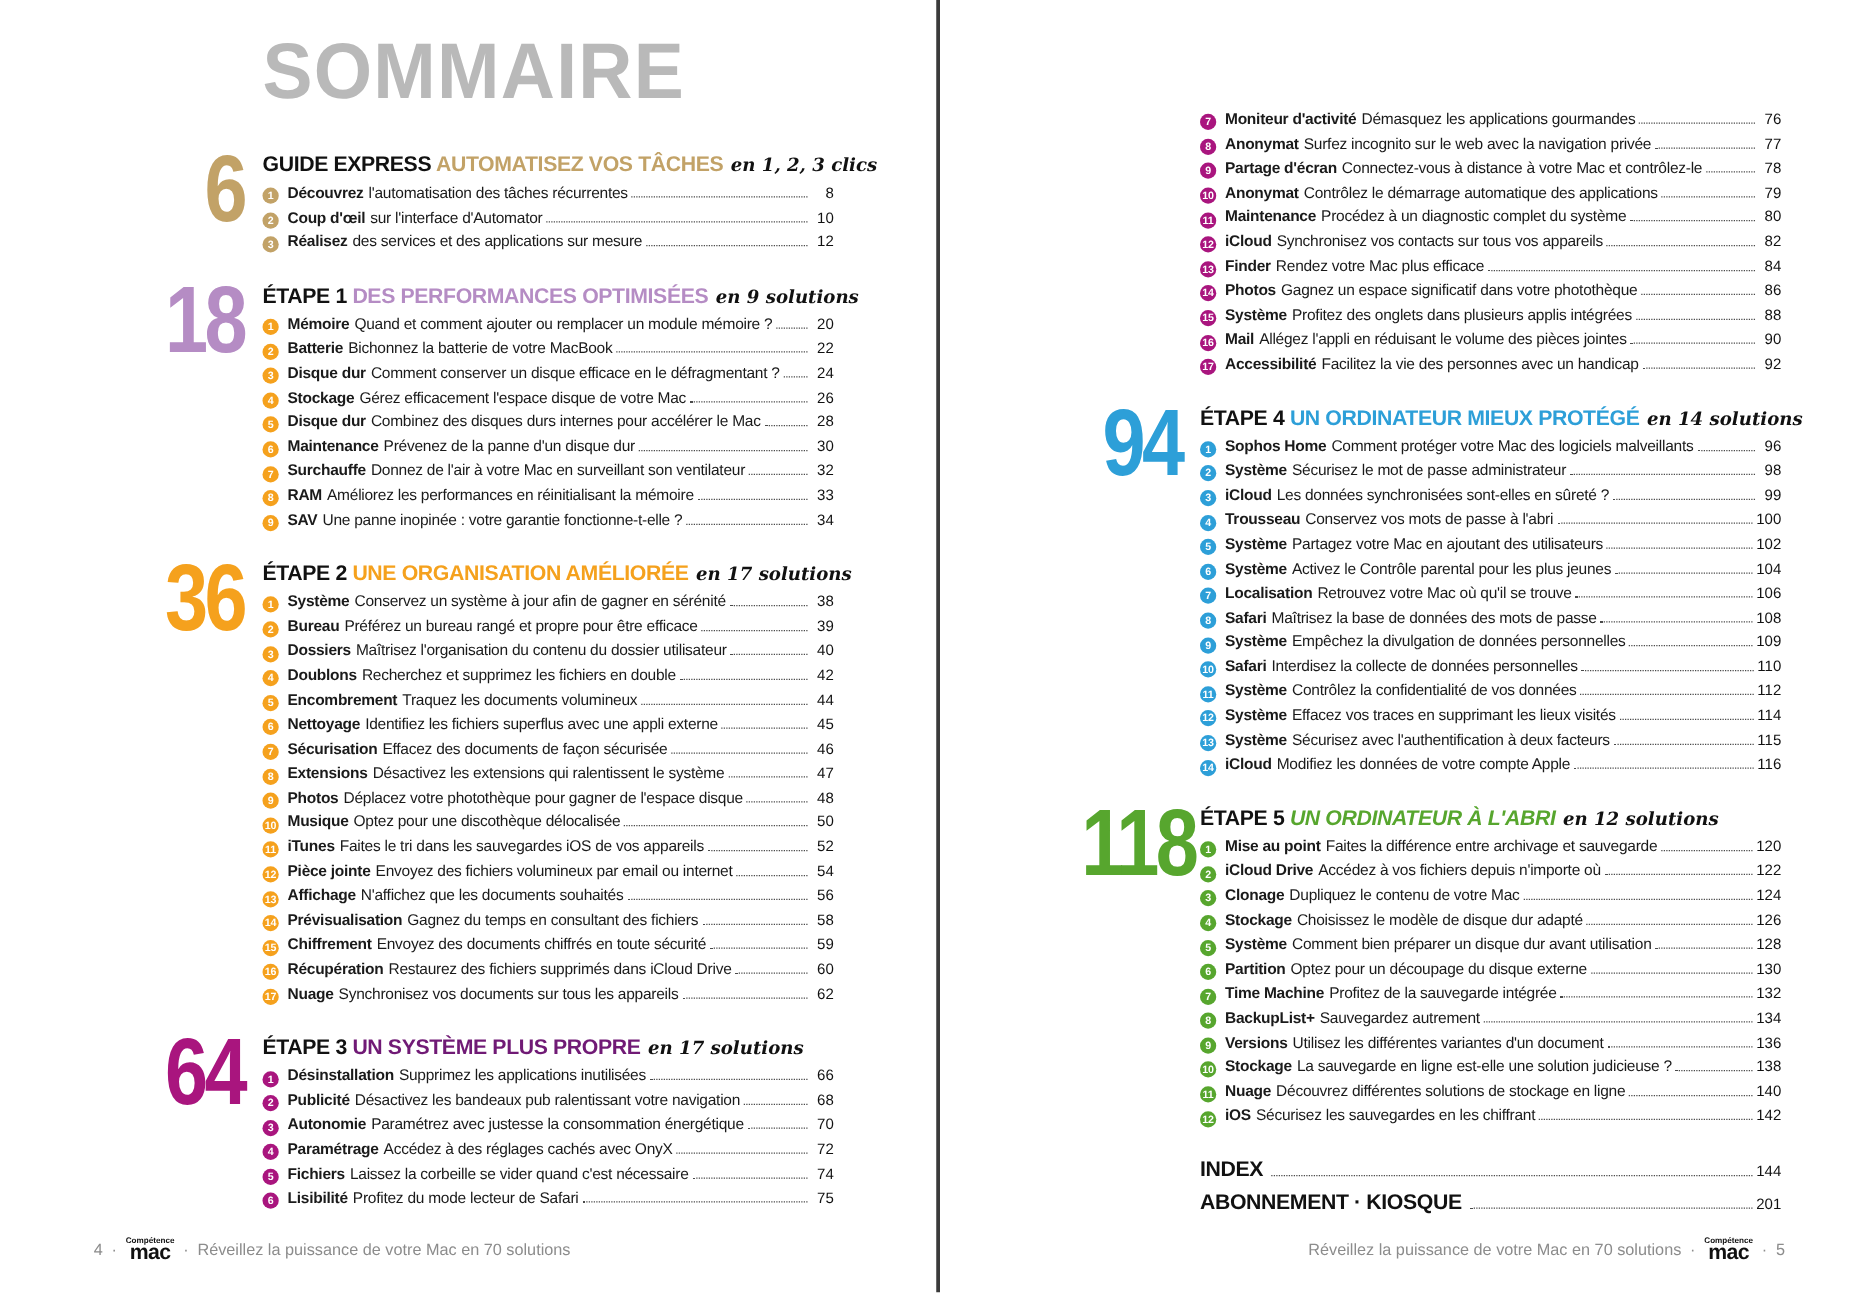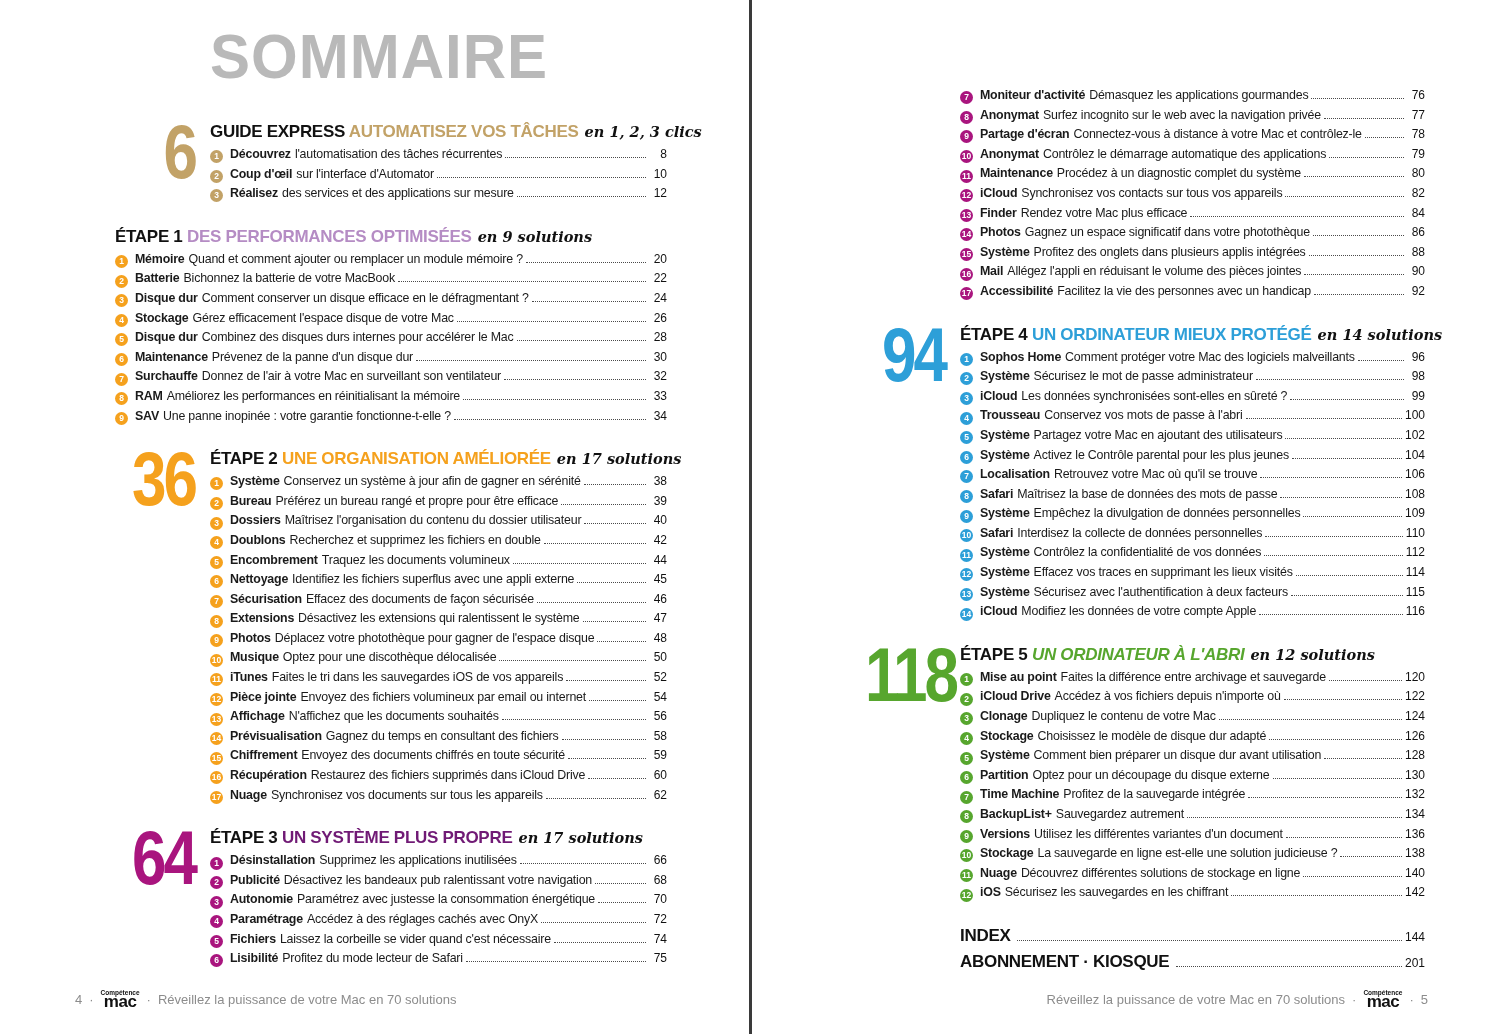--- a/index.html
+++ b/index.html
@@ -81,20 +81,21 @@
           <div class="toc-item">
             <span class="badge" style="background: rgb(194, 162, 103);">3</span>
             <span class="kw">Réalisez</span>
             <span class="desc">des services et des applications sur mesure</span>
             <span class="leader"></span>
             <span class="pg">12</span>
           </div>
         </div>
       </div>
       <div class="section">
+        <div class="sec-num"><span class="num" style="color: rgb(181, 140, 196);">18</span></div>
         <div class="sec-body">
           <div class="sec-heading"><span class="h-prefix">ÉTAPE 1 </span><span class="h-title" style="color: rgb(181, 140, 196);">DES PERFORMANCES OPTIMISÉES</span><span class="sec-script">en 9 solutions</span></div>
           <div class="toc-item">
             <span class="badge" style="background: rgb(245, 161, 29);">1</span>
             <span class="kw">Mémoire</span>
             <span class="desc">Quand et comment ajouter ou remplacer un module mémoire ?</span>
             <span class="leader"></span>
             <span class="pg">20</span>
           </div>
           <div class="toc-item">

